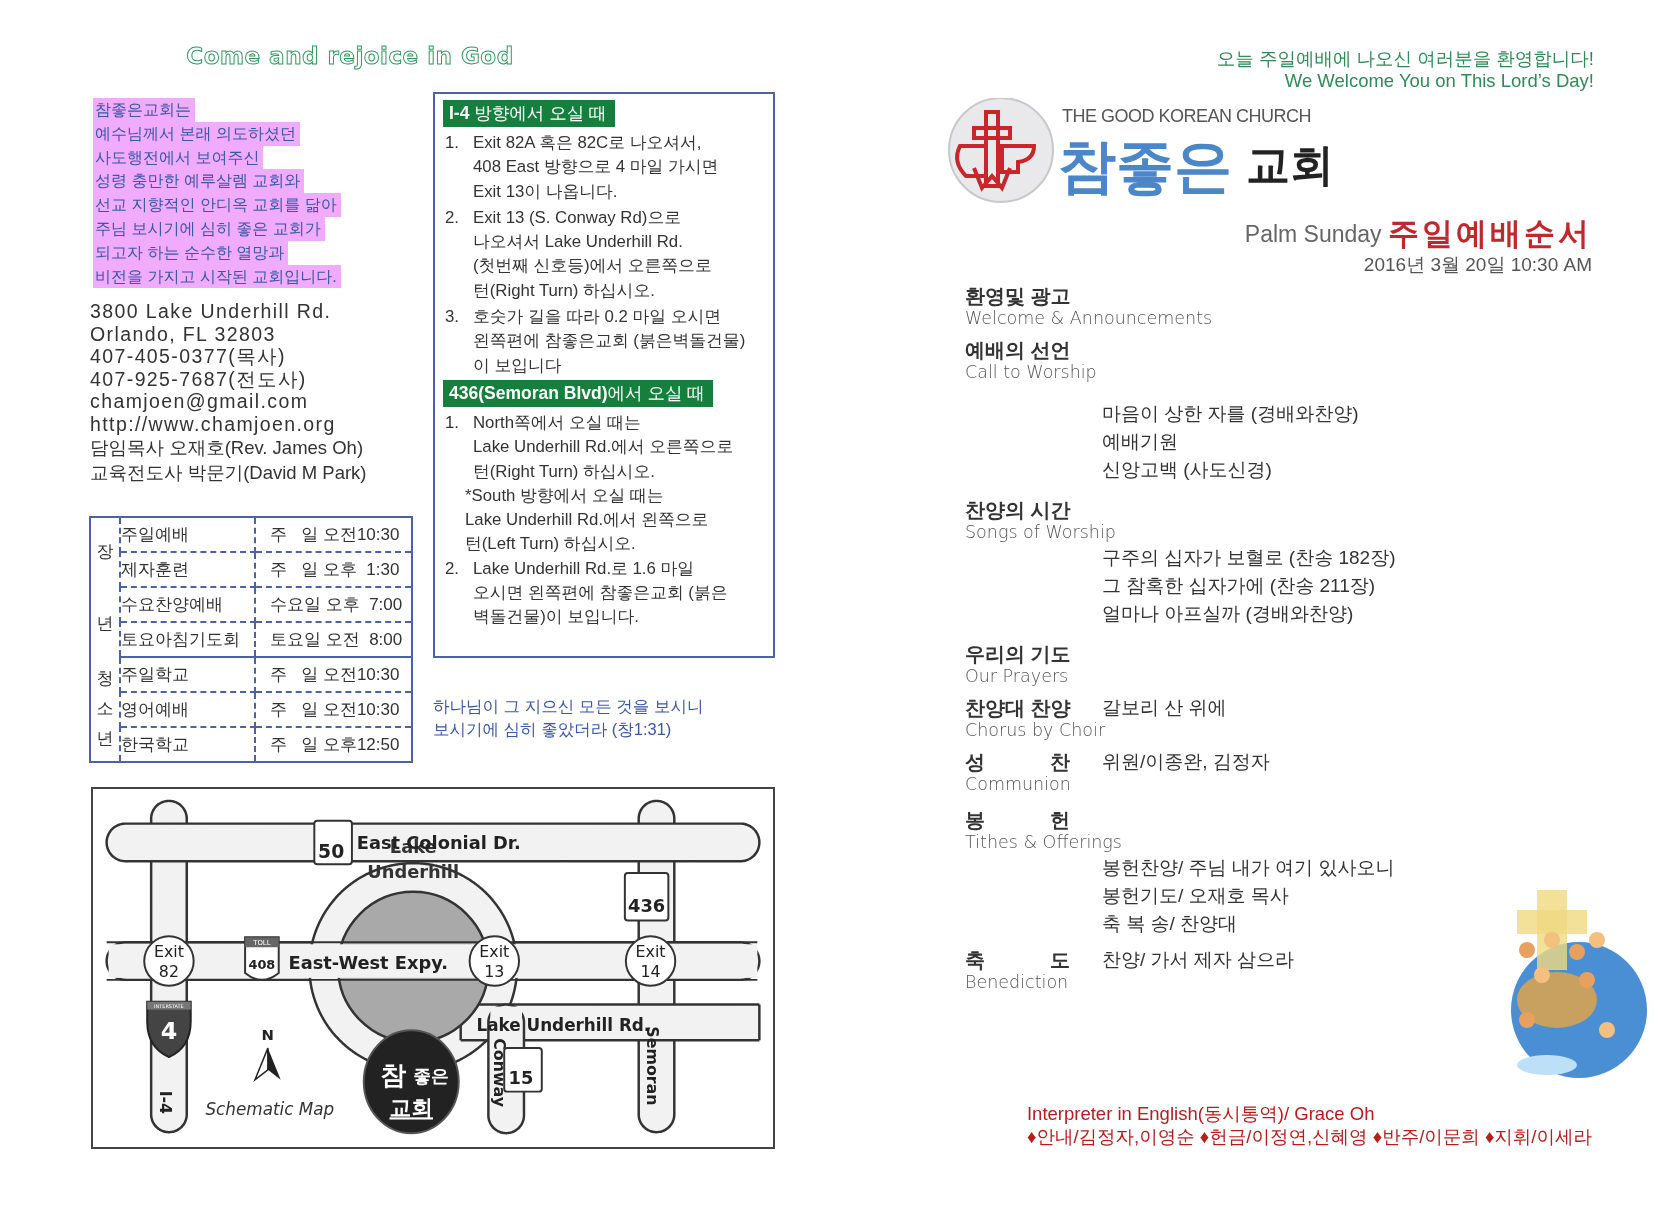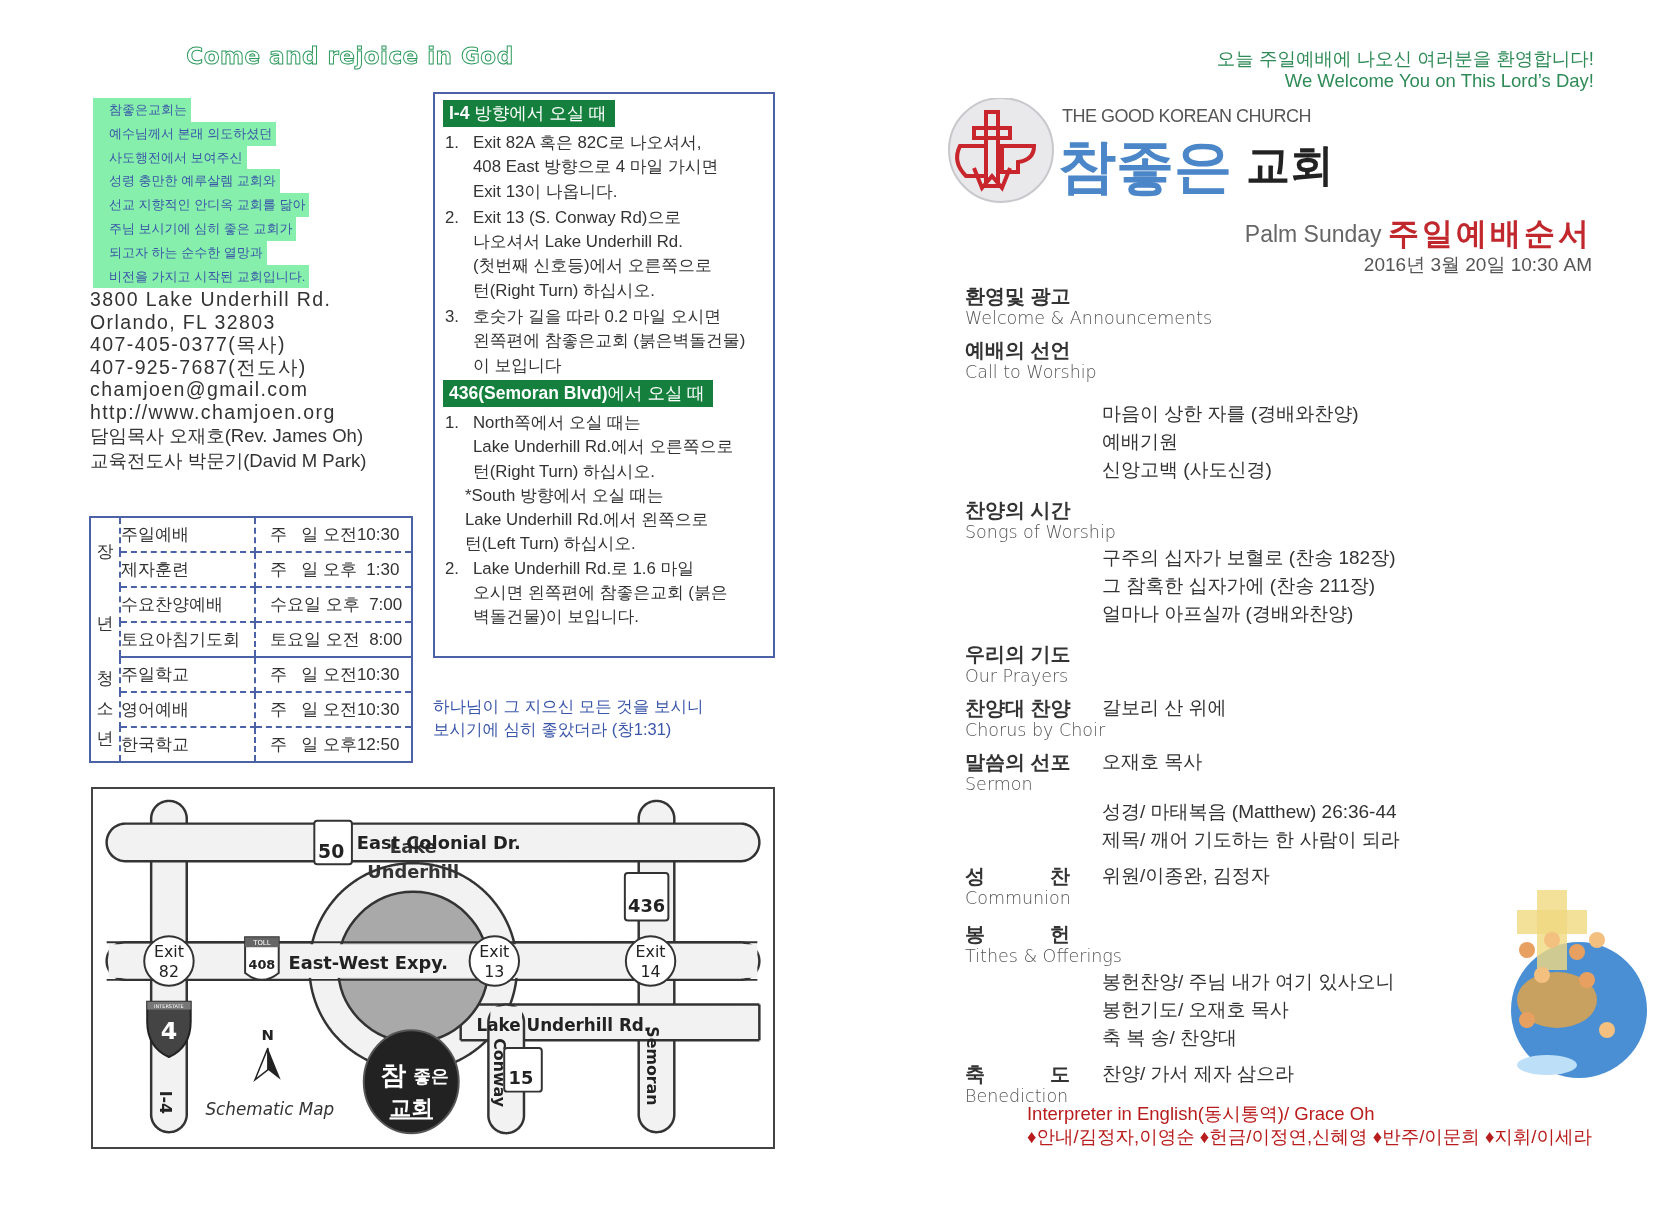--- a/index.html
+++ b/index.html
@@ -4,22 +4,22 @@
 <style>
   *{box-sizing:border-box;margin:0;padding:0}
   html,body{width:1662px;height:1216px;background:#fff;overflow:hidden}
   body{position:relative;font-family:"Liberation Sans","DejaVu Sans",sans-serif;color:#333}
   .abs{position:absolute}
 
   
   .motto{left:0;width:700px;top:43px;text-align:center;font-size:23px;font-weight:bold;color:#fff;
     -webkit-text-stroke:1px #2e9b5e;letter-spacing:0.5px;font-family:"DejaVu Sans",sans-serif}
   .vision{left:93px;top:98px;width:290px}
-  .vision div{display:inline-block;background:#86efac;color:#3a56a8;font-size:13px;line-height:23.8px;padding:0 4px 0 16px;white-space:nowrap}
-  .contact{left:90px;top:288px;font-size:19.5px;line-height:22.5px;color:#333;letter-spacing:1.4px}
+  .vision div{display:inline-block;background:#f0abfc;color:#3a56a8;font-size:16px;line-height:23.8px;padding:0 4px 0 2px;white-space:nowrap}
+  .contact{left:90px;top:300px;font-size:19.5px;line-height:22.5px;color:#333;letter-spacing:1.4px}
   .contact .pastor{letter-spacing:0;font-size:18.5px;line-height:25px}
 
   .sched{left:89px;top:516px;width:324px;border:2px solid #4b62a6;border-collapse:collapse}
   .sched td{font-size:17px;color:#333;height:35px;padding:0}
   .sched .grp{width:30px;text-align:center;vertical-align:middle;border-right:2px dashed #4b62a6;line-height:36px}
   .sched .nm{width:135px;text-align:left;border-right:2px dashed #4b62a6}
   .sched .tm{padding-left:14px;white-space:nowrap}
   .sched tr.d td.nm,.sched tr.d td.tm{border-bottom:2px dashed #4b62a6}
   .sched tr.sep td{border-bottom:2px solid #4b62a6}
 
@@ -279,27 +279,20 @@
   <div class="it" style="margin-top:14px">
     <div class="k">우리의 기도</div>
     <div class="e">Our Prayers</div>
   </div>
   <div class="it">
     <div class="k">찬양대 찬양</div>
     <div class="inl">갈보리 산 위에</div>
     <div class="e">Chorus by Choir</div>
   </div>
   <div class="it">
-    <div class="k">말씀의 선포</div>
-    <div class="inl">오재호 목사</div>
-    <div class="e">Sermon</div>
-    <div class="sub" style="margin-top:4px">성경/ 마태복음 (Matthew) 26:36-44</div>
-    <div class="sub">제목/ 깨어 기도하는 한 사람이 되라</div>
-  </div>
-  <div class="it">
     <div class="k sp">
         <span>성</span>
         <span>찬</span>
       </div>
     <div class="inl">위원/이종완, 김정자</div>
     <div class="e">Communion</div>
   </div>
   <div class="it" style="margin-top:14px">
     <div class="k sp">
         <span>봉</span>

